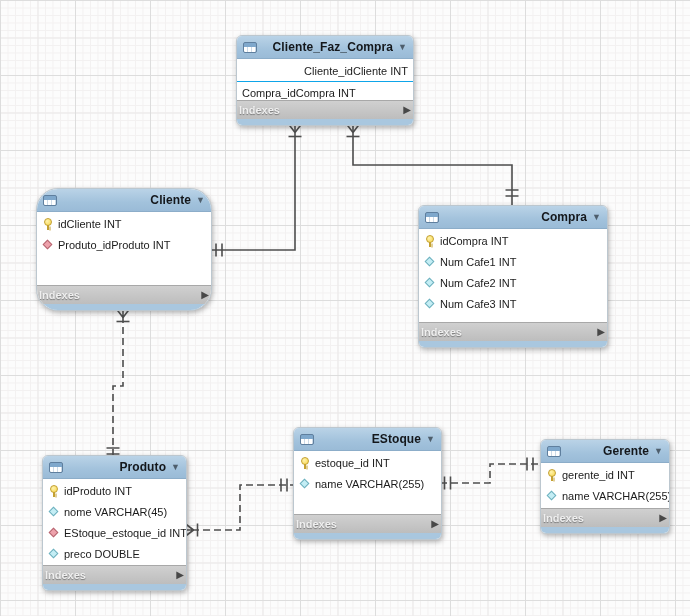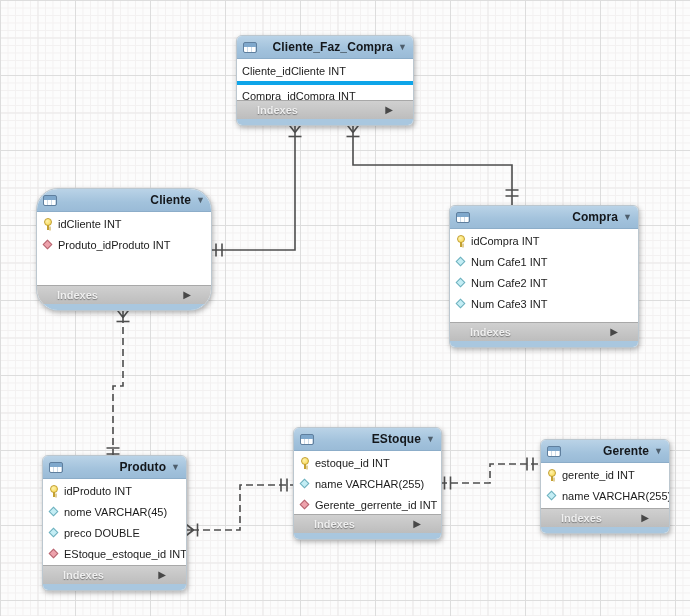--- a/index.html
+++ b/index.html
@@ -37,52 +37,52 @@
       linear-gradient(#7fa8cc,#7fa8cc) no-repeat 0 0/100% 4px,
       repeating-linear-gradient(90deg,#ffffff 0 3px,#ccdae7 3px 4px);
   }
   .t-title{
     flex:1;font-size:12px;font-weight:bold;color:#14171b;
     white-space:nowrap;overflow:hidden;letter-spacing:.1px;text-align:right;
   }
   .t-caret{flex:0 0 auto;font-size:9px;color:#4e5e6c;line-height:1;}
   .t-body{flex:1;display:flex;flex-direction:column;background:#fff;padding-top:1px;overflow:hidden;}
   .t-row{height:21px;flex:0 0 21px;display:flex;align-items:center;padding:0 5px;}
-  .t-row.sep{border-bottom:4px solid #0ea5e9;}
+  .t-row.sep{border-bottom:1px solid #0ea5e9;justify-content:flex-end;}
   .c-text{font-size:11px;color:#1b1b1b;white-space:nowrap;}
   .c-icon{position:relative;width:12px;height:12px;flex:0 0 12px;margin-right:4px;}
   .c-icon.key::before{
     content:"";position:absolute;left:2px;top:0;width:8px;height:8px;border-radius:50%;
     box-sizing:border-box;border:1.6px solid #c3a032;
     background:radial-gradient(circle at 35% 35%, #fff3ae, #f6d54a);
   }
   .c-icon.key::after{
     content:"";position:absolute;left:5px;top:7px;width:2px;height:5px;background:#c3a032;
     box-shadow:2px 1px 0 -0.5px #c3a032;
   }
   .c-icon.diamond::before{
     content:"";position:absolute;left:2px;top:2px;width:7px;height:7px;box-sizing:border-box;
     transform:rotate(45deg);background:#c4eef5;border:1px solid #6fb0bd;
   }
   .c-icon.diamond.fk::before{background:#eea2ac;border-color:#b56671;}
   .t-footer{
     height:18px;flex:0 0 18px;display:flex;align-items:center;justify-content:space-between;
-    padding:0 20px;background:linear-gradient(#d0d0d0,#bdbdbd);
+    padding:0 2px;background:linear-gradient(#d0d0d0,#bdbdbd);
     border-top:1px solid #a8a8a8;
   }
   .t-footer .f-label{
     font-size:11px;font-weight:bold;color:#efefef;text-shadow:0 1px 1px rgba(80,80,80,.65);
   }
   .t-expand{font-size:10px;color:#484848;line-height:1;}
   .t-strip{height:6px;flex:0 0 6px;background:#a9c7df;}
 
   
   #tbl-cfc    {left:236px;top:35px; width:176px;height:89px;}
   #tbl-cliente{left:36px; top:188px;width:174px;height:121px;border-radius:22px;}
-  #tbl-compra {left:418px;top:205px;width:188px;height:141px;margin-left:31px;}
+  #tbl-compra {left:418px;top:205px;width:188px;height:141px;}
   #tbl-estoque{left:293px;top:427px;width:147px;height:111px;}
   #tbl-gerente{left:540px;top:419px;width:128px;height:93px;margin-top:20px;}
   #tbl-produto{left:42px; top:455px;width:143px;height:134px;}
 </style>
 </head>
 <body>
 
 <div class="canvas">
 
   <svg class="wires" width="690" height="616" viewBox="0 0 690 616">
@@ -205,24 +205,20 @@
     </div>
     <div class="t-body">
       <div class="t-row">
         <span class="c-icon key"></span>
         <span class="c-text">estoque_id INT</span>
       </div>
       <div class="t-row">
         <span class="c-icon diamond"></span>
         <span class="c-text">name VARCHAR(255)</span>
       </div>
-      <div class="t-row">
-        <span class="c-icon diamond fk"></span>
-        <span class="c-text">Gerente_gerrente_id INT</span>
-      </div>
     </div>
     <div class="t-footer">
       <span class="f-label">Indexes</span>
       <span class="t-expand">▶</span>
     </div>
     <div class="t-strip"></div>
   </div>
 
   <div class="table" id="tbl-gerente">
     <div class="t-header">
@@ -254,29 +250,29 @@
       <span class="t-caret">▼</span>
     </div>
     <div class="t-body">
       <div class="t-row">
         <span class="c-icon key"></span>
         <span class="c-text">idProduto INT</span>
       </div>
       <div class="t-row">
         <span class="c-icon diamond"></span>
         <span class="c-text">nome VARCHAR(45)</span>
-      </div>
-      <div class="t-row">
-        <span class="c-icon diamond"></span>
-        <span class="c-text">preco DOUBLE</span>
       </div>
       <div class="t-row">
         <span class="c-icon diamond fk"></span>
         <span class="c-text">EStoque_estoque_id INT</span>
       </div>
+      <div class="t-row">
+        <span class="c-icon diamond"></span>
+        <span class="c-text">preco DOUBLE</span>
+      </div>
     </div>
     <div class="t-footer">
       <span class="f-label">Indexes</span>
       <span class="t-expand">▶</span>
     </div>
     <div class="t-strip"></div>
   </div>
 
 </div>
 

